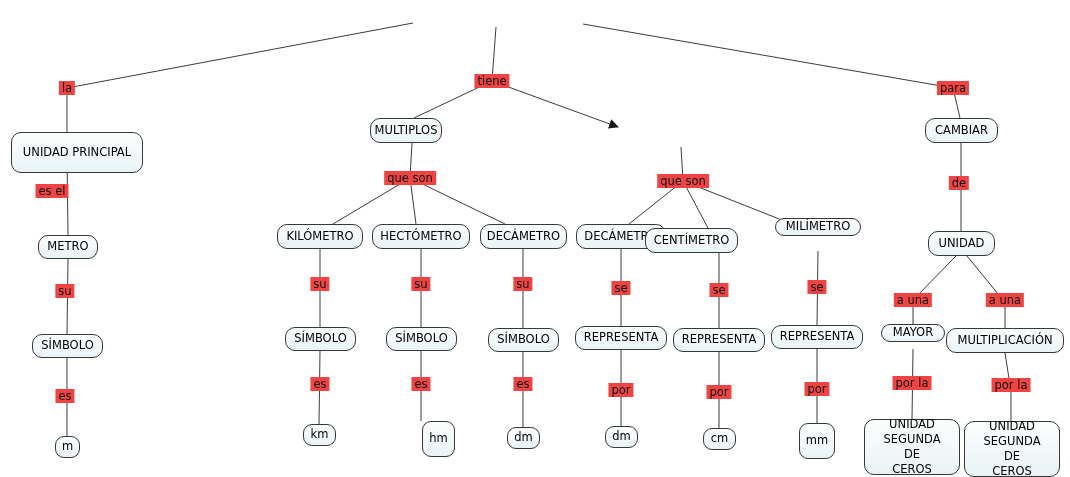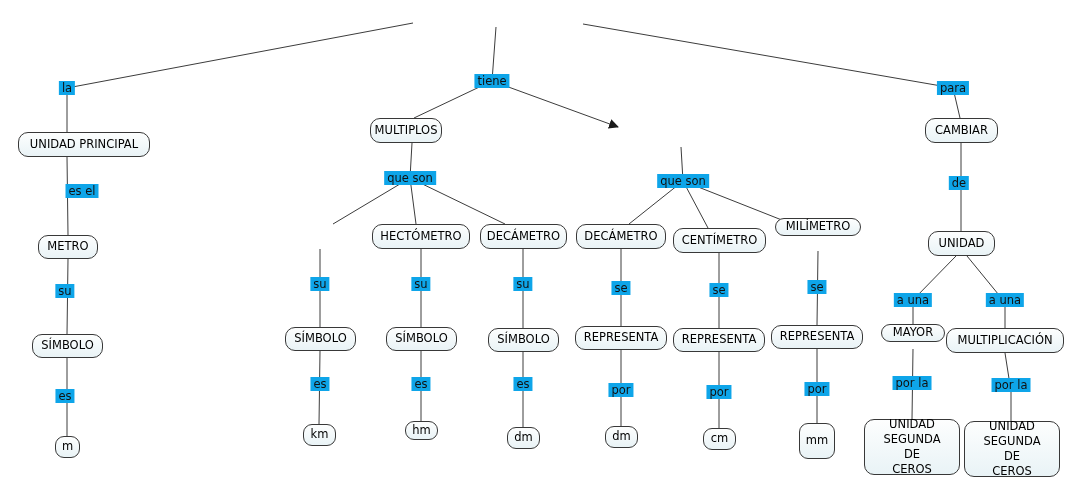--- a/index.html
+++ b/index.html
@@ -14,21 +14,21 @@
     position:absolute; display:flex; align-items:center; justify-content:center;
     background:linear-gradient(#fdfefe,#e9f3f6);
     border:1px solid #383838; border-radius:10px;
     font-size:11.5px; color:#000; white-space:nowrap; padding:2px 4px;
     line-height:1.15; text-align:center;
   }
   .node.small { border-radius:9px; }
   .node.wrap { white-space:normal; line-height:1.3; padding:3px 20px; }
   .link-label {
     position:absolute; transform:translate(-50%,-50%);
-    background:#0ea5e9; padding:0 3px; font-size:11.5px; color:#111;
+    background:#ef4444; padding:0 3px; font-size:11.5px; color:#111;
     white-space:nowrap;
   }
 </style>
 </head>
 <body>
 
 <div class="canvas">
 
   <svg class="edges" viewBox="0 0 1070 477" xmlns="http://www.w3.org/2000/svg">
     <defs>
@@ -72,21 +72,21 @@
     <line x1="967" y1="256" x2="1003" y2="300"></line>
     <line x1="1005" y1="300" x2="1005" y2="328"></line>
     <line x1="913" y1="349" x2="912" y2="419"></line>
     <line x1="1005" y1="353" x2="1010" y2="385"></line>
     <line x1="1011" y1="385" x2="1011" y2="421"></line>
   </svg>
 
   <span class="link-label" style="left:67px;top:88px">la</span>
   <span class="link-label" style="left:492px;top:81px">tiene</span>
   <span class="link-label" style="left:953px;top:88px">para</span>
-  <span class="link-label" style="left:82px;top:191px">es el</span>
+  <span class="link-label" style="left:52px;top:191px">es el</span>
   <span class="link-label" style="left:65px;top:291px">su</span>
   <span class="link-label" style="left:65px;top:396px">es</span>
   <span class="link-label" style="left:410px;top:178px">que son</span>
   <span class="link-label" style="left:320px;top:284px">su</span>
   <span class="link-label" style="left:421px;top:284px">su</span>
   <span class="link-label" style="left:523px;top:284px">su</span>
   <span class="link-label" style="left:320px;top:384px">es</span>
   <span class="link-label" style="left:421px;top:384px">es</span>
   <span class="link-label" style="left:523px;top:384px">es</span>
   <span class="link-label" style="left:683px;top:181px">que son</span>
@@ -96,37 +96,38 @@
   <span class="link-label" style="left:621px;top:390px">por</span>
   <span class="link-label" style="left:719px;top:392px">por</span>
   <span class="link-label" style="left:817px;top:389px">por</span>
   <span class="link-label" style="left:959px;top:183px">de</span>
   <span class="link-label" style="left:913px;top:300px">a una</span>
   <span class="link-label" style="left:1005px;top:300px">a una</span>
   <span class="link-label" style="left:912px;top:383px">por la</span>
   <span class="link-label" style="left:1011px;top:385px">por la</span>
 
 
-  <div class="node" style="left:18px;top:132px;width:132px;height:25px">UNIDAD PRINCIPAL</div>
+  <div class="node" style="left:11px;top:132px;width:132px;height:41px">UNIDAD PRINCIPAL</div>
   <div class="node" style="left:38px;top:235px;width:60px;height:24px">METRO</div>
   <div class="node" style="left:32px;top:334px;width:71px;height:24px">SÍMBOLO</div>
   <div class="node small" style="left:55px;top:436px;width:25px;height:22px">m</div>
 
   <div class="node" style="left:370px;top:118px;width:72px;height:25px">MULTIPLOS</div>
+  <div class="node" style="left:277px;top:224px;width:86px;height:25px">KILÓMETRO</div>
   <div class="node" style="left:372px;top:224px;width:98px;height:25px">HECTÓMETRO</div>
   <div class="node" style="left:480px;top:224px;width:87px;height:25px">DECÁMETRO</div>
   <div class="node" style="left:285px;top:327px;width:71px;height:24px">SÍMBOLO</div>
   <div class="node" style="left:386px;top:327px;width:71px;height:24px">SÍMBOLO</div>
   <div class="node" style="left:488px;top:328px;width:71px;height:24px">SÍMBOLO</div>
   <div class="node small" style="left:303px;top:424px;width:33px;height:22px">km</div>
-  <div class="node small" style="left:405px;top:421px;width:33px;height:19px">hm</div>
+  <div class="node small" style="left:422px;top:421px;width:33px;height:36px">hm</div>
   <div class="node small" style="left:507px;top:427px;width:33px;height:22px">dm</div>
 
   <div class="node" style="left:576px;top:224px;width:90px;height:25px">DECÁMETRO</div>
-  <div class="node" style="left:673px;top:228px;width:93px;height:25px">CENTÍMETRO</div>
+  <div class="node" style="left:645px;top:228px;width:93px;height:25px">CENTÍMETRO</div>
   <div class="node" style="left:775px;top:218px;width:86px;height:18px">MILÍMETRO</div>
   <div class="node" style="left:575px;top:326px;width:92px;height:24px">REPRESENTA</div>
   <div class="node" style="left:673px;top:328px;width:92px;height:24px">REPRESENTA</div>
   <div class="node" style="left:771px;top:325px;width:92px;height:24px">REPRESENTA</div>
   <div class="node small" style="left:605px;top:426px;width:33px;height:22px">dm</div>
   <div class="node small" style="left:703px;top:428px;width:33px;height:22px">cm</div>
   <div class="node small" style="left:799px;top:423px;width:36px;height:36px">mm</div>
 
   <div class="node" style="left:925px;top:118px;width:73px;height:25px">CAMBIAR</div>
   <div class="node" style="left:928px;top:231px;width:67px;height:25px">UNIDAD</div>

